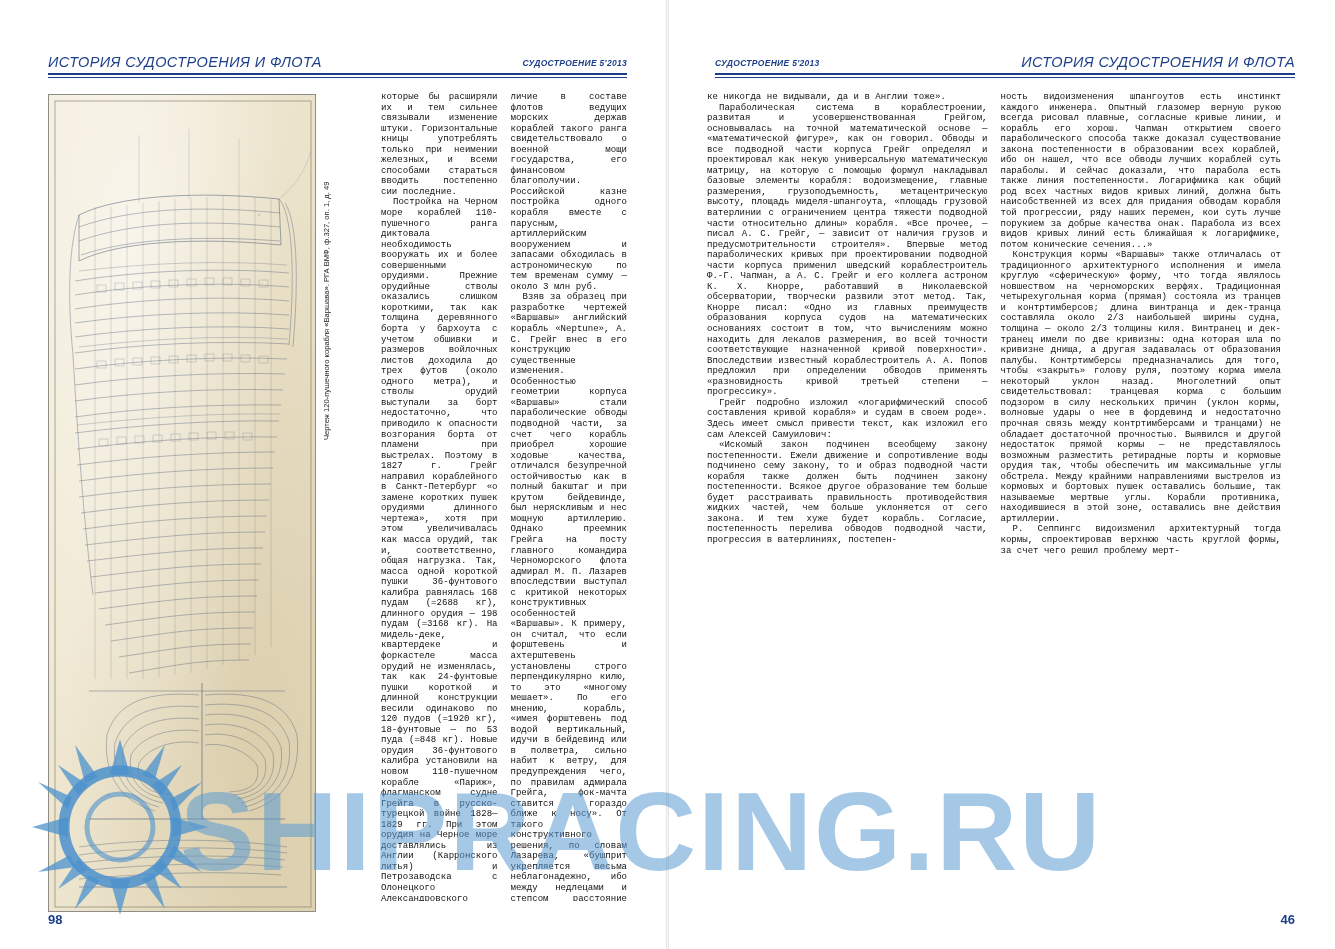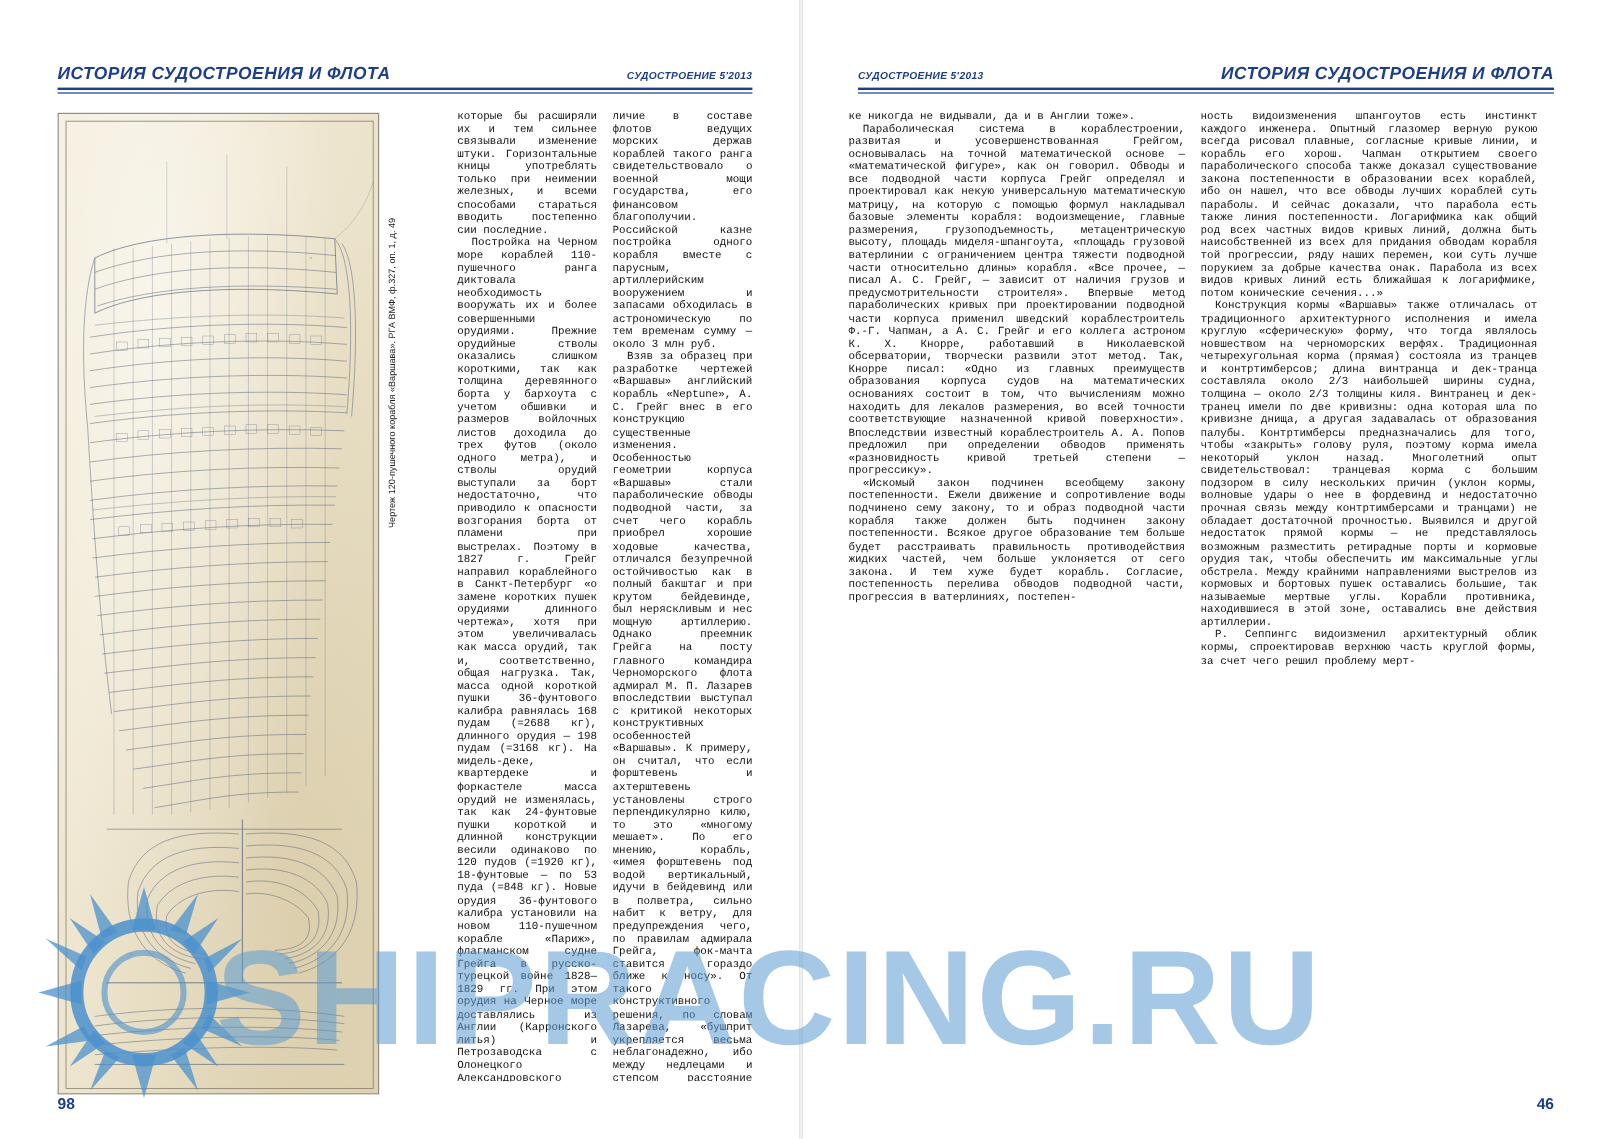--- a/index.html
+++ b/index.html
@@ -42,21 +42,21 @@
   .runhead .rule2 {
     position: absolute;
     left: 0; right: 0; top: 21px;
     height: 1px;
     background: #1d3f8a;
   }
   .sect-title {
     position: absolute;
     top: -2px;
     font-family: "Liberation Sans", sans-serif;
-    font-weight: bold;
+    font-weight: normal;
     font-style: italic;
     font-size: 14.5px;
     letter-spacing: 0.4px;
     color: #1d3f8a;
     white-space: nowrap;
   }
   .left .sect-title { left: 0; }
   .right .sect-title { right: 0; }
   .mag-title {
     position: absolute;
@@ -349,26 +349,27 @@
       <div class="mag-title">СУДОСТРОЕНИЕ 5'2013</div>
       <div class="sect-title">ИСТОРИЯ СУДОСТРОЕНИЯ И ФЛОТА</div>
       <div class="rule"></div>
       <div class="rule2"></div>
     </div>
 
     <div class="cols">
       <div class="col">
         <p class="noind">ке никогда не видывали, да и в Англии тоже».</p>
         <p>Параболическая система в кораблестроении, развитая и усовершенствованная Грейгом, основывалась на точной математической основе — «математической фигуре», как он говорил. Обводы и все подводной части корпуса Грейг определял и проектировал как некую универсальную математическую матрицу, на которую с помощью формул накладывал базовые элементы корабля: водоизмещение, главные размерения, грузоподъемность, метацентрическую высоту, площадь миделя-шпангоута, «площадь грузовой ватерлинии с ограничением центра тяжести подводной части относительно длины» корабля. «Все прочее, — писал А. С. Грейг, — зависит от наличия грузов и предусмотрительности строителя». Впервые метод параболических кривых при проектировании подводной части корпуса применил шведский кораблестроитель Ф.-Г. Чапман, а А. С. Грейг и его коллега астроном К. Х. Кнорре, работавший в Николаевской обсерватории, творчески развили этот метод. Так, Кнорре писал: «Одно из главных преимуществ образования корпуса судов на математических основаниях состоит в том, что вычислениям можно находить для лекалов размерения, во всей точности соответствующие назначенной кривой поверхности». Впоследствии известный кораблестроитель А. А. Попов предложил при определении обводов применять «разновидность кривой третьей степени — прогрессику».</p>
+        <p>Грейг подробно изложил «логарифмический способ составления кривой корабля» и судам в своем роде». Здесь имеет смысл привести текст, как изложил его сам Алексей Самуилович:</p>
         <p>«Искомый закон подчинен всеобщему закону постепенности. Ежели движение и сопротивление воды подчинено сему закону, то и образ подводной части корабля также должен быть подчинен закону постепенности. Всякое другое образование тем больше будет расстраивать правильность противодействия жидких частей, чем больше уклоняется от сего закона. И тем хуже будет корабль. Согласие, постепенность перелива обводов подводной части, прогрессия в ватерлиниях, постепен-</p>
       </div>
       <div class="col">
         <p class="noind">ность видоизменения шпангоутов есть инстинкт каждого инженера. Опытный глазомер верную рукою всегда рисовал плавные, согласные кривые линии, и корабль его хорош. Чапман открытием своего параболического способа также доказал существование закона постепенности в образовании всех кораблей, ибо он нашел, что все обводы лучших кораблей суть параболы. И сейчас доказали, что парабола есть также линия постепенности. Логарифмика как общий род всех частных видов кривых линий, должна быть наисобственней из всех для придания обводам корабля той прогрессии, ряду наших перемен, кои суть лучше порукием за добрые качества онак. Парабола из всех видов кривых линий есть ближайшая к логарифмике, потом конические сечения...»</p>
         <p>Конструкция кормы «Варшавы» также отличалась от традиционного архитектурного исполнения и имела круглую «сферическую» форму, что тогда являлось новшеством на черноморских верфях. Традиционная четырехугольная корма (прямая) состояла из транцев и контртимберсов; длина винтранца и дек-транца составляла около 2/3 наибольшей ширины судна, толщина — около 2/3 толщины киля. Винтранец и дек-транец имели по две кривизны: одна которая шла по кривизне днища, а другая задавалась от образования палубы. Контртимберсы предназначались для того, чтобы «закрыть» голову руля, поэтому корма имела некоторый уклон назад. Многолетний опыт свидетельствовал: транцевая корма с большим подзором в силу нескольких причин (уклон кормы, волновые удары о нее в фордевинд и недостаточно прочная связь между контртимберсами и транцами) не обладает достаточной прочностью. Выявился и другой недостаток прямой кормы — не представлялось возможным разместить ретирадные порты и кормовые орудия так, чтобы обеспечить им максимальные углы обстрела. Между крайними направлениями выстрелов из кормовых и бортовых пушек оставались большие, так называемые мертвые углы. Корабли противника, находившиеся в этой зоне, оставались вне действия артиллерии.</p>
-        <p>Р. Сеппингс видоизменил архитектурный облик кормы, спроектировав верхнюю часть круглой формы, за счет чего решил проблему мерт-</p>
+        <p>Р. Сеппингс видоизменил архитектурный тогда кормы, спроектировав верхнюю часть круглой формы, за счет чего решил проблему мерт-</p>
       </div>
     </div>
 
     <div class="folio">46</div>
   </div>
 
   <div class="spine"></div>
 
   <div class="watermark">
     <svg class="wm-sun" width="180" height="180" viewBox="0 0 180 180">

